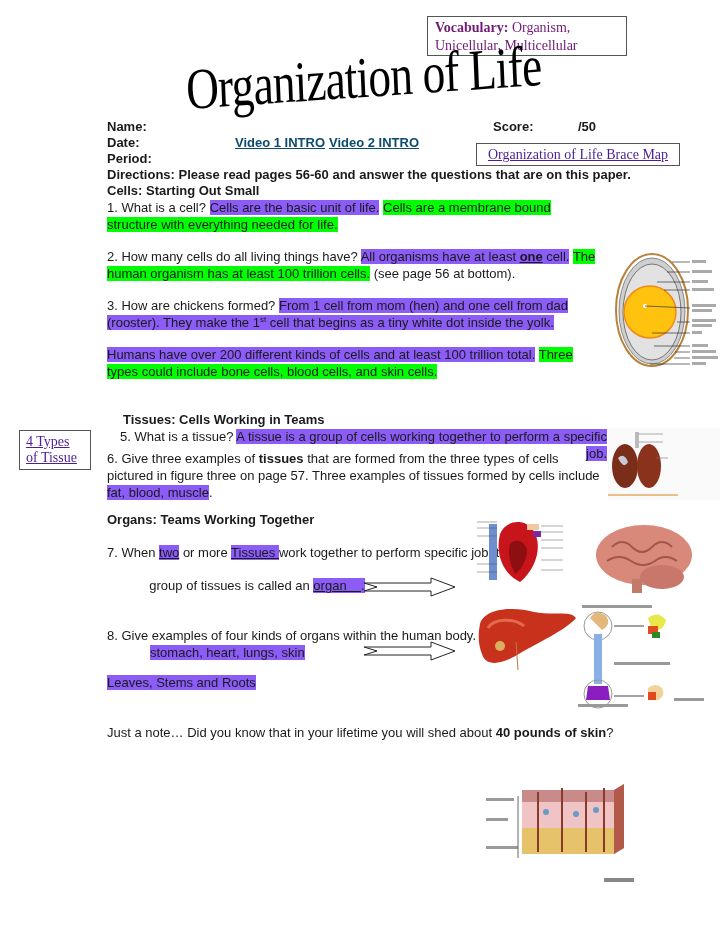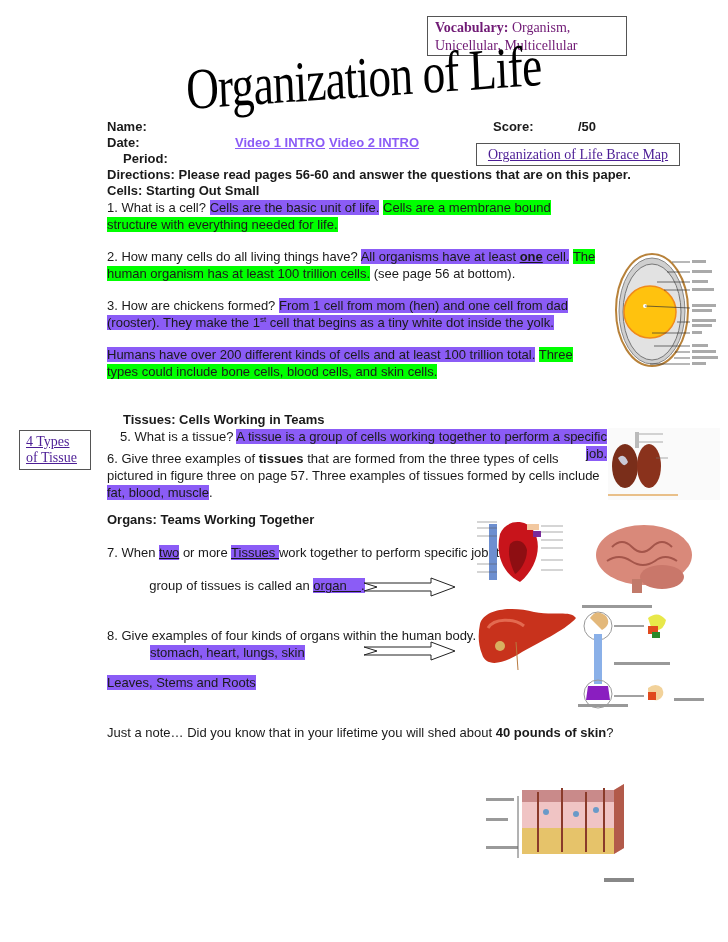--- a/index.html
+++ b/index.html
@@ -3,21 +3,21 @@
 <meta charset="utf-8">
 <style>
   html, body { margin:0; padding:0; background:#ffffff; }
   body { width:728px; height:942px; position:relative; overflow:hidden; font-family:"Liberation Sans", sans-serif; color:#1a1a1a; }
   .abs { position:absolute; }
   .vocab { left:427px; top:16px; width:200px; height:40px; border:1px solid #555; padding:2px 7px; box-sizing:border-box; font-family:"Liberation Serif", serif; font-size:14px; line-height:18px; color:#701a75; }
   .vocab b { font-weight:bold; }
   .title { left:186px; top:48px; width:360px; height:70px; font-family:"Liberation Serif", serif; font-size:58px; line-height:60px; color:#000; transform:scaleX(0.78); transform-origin:left top; white-space:nowrap; letter-spacing:-1px; }
   .title span { display:inline-block; }
   .lbl { font-size:13px; font-weight:bold; line-height:16px; }
-  .link { color:#8b5cf6; text-decoration:underline; font-weight:bold; font-size:13px; cursor:pointer; }
+  .link { color:#0c4a6e; text-decoration:underline; font-weight:bold; font-size:13px; cursor:pointer; }
   .brace { left:476px; top:143px; width:204px; height:23px; border:1px solid #555; box-sizing:border-box; font-family:"Liberation Serif", serif; font-size:14px; line-height:21px; text-align:center; }
   .brace a, .tissue a { color:#4c1d95; text-decoration:underline; cursor:pointer; }
   .tissue { left:19px; top:430px; width:72px; height:40px; border:1px solid #555; box-sizing:border-box; font-family:"Liberation Serif", serif; font-size:14px; line-height:16px; padding:3px 6px; }
   .body-text { left:107px; width:500px; font-size:13px; line-height:17px; }
   .hy { background:#8b5cf6; }
   .hg { background:#00ff00; }
   .u { text-decoration:underline; }
   .b { font-weight:bold; }
   sup { font-size:8px; line-height:0; }
   .img-box { position:absolute; }
@@ -30,21 +30,21 @@
   <b>Vocabulary:</b>
   <span>Organism, Unicellular, Multicellular</span>
 </div>
 
 <div class="abs title">
   <span style="transform:rotate(-3deg);">Organization of Life</span>
 </div>
 
 <div class="abs lbl" style="left:107px; top:119px;">Name:</div>
 <div class="abs lbl" style="left:107px; top:135px;text-align:center;">Date:</div>
-<div class="abs lbl" style="left:123px; top:151px;">Period:</div>
+<div class="abs lbl" style="left:107px; top:151px;">Period:</div>
 <a class="abs link" style="left:235px; top:135px;">Video 1 INTRO</a>
 <a class="abs link" style="left:329px; top:135px;">Video 2 INTRO</a>
 <div class="abs lbl" style="left:493px; top:119px;">Score:</div>
 <div class="abs lbl" style="left:578px; top:119px;">/50</div>
 <div class="abs brace">
   <a>Organization of Life Brace Map</a>
 </div>
 
 <div class="abs lbl" style="left:107px; top:167px; white-space:nowrap;">Directions: Please read pages 56-60 and answer the questions that are on this paper.</div>
 <div class="abs lbl" style="left:107px; top:183px;">Cells: Starting Out Small</div>

